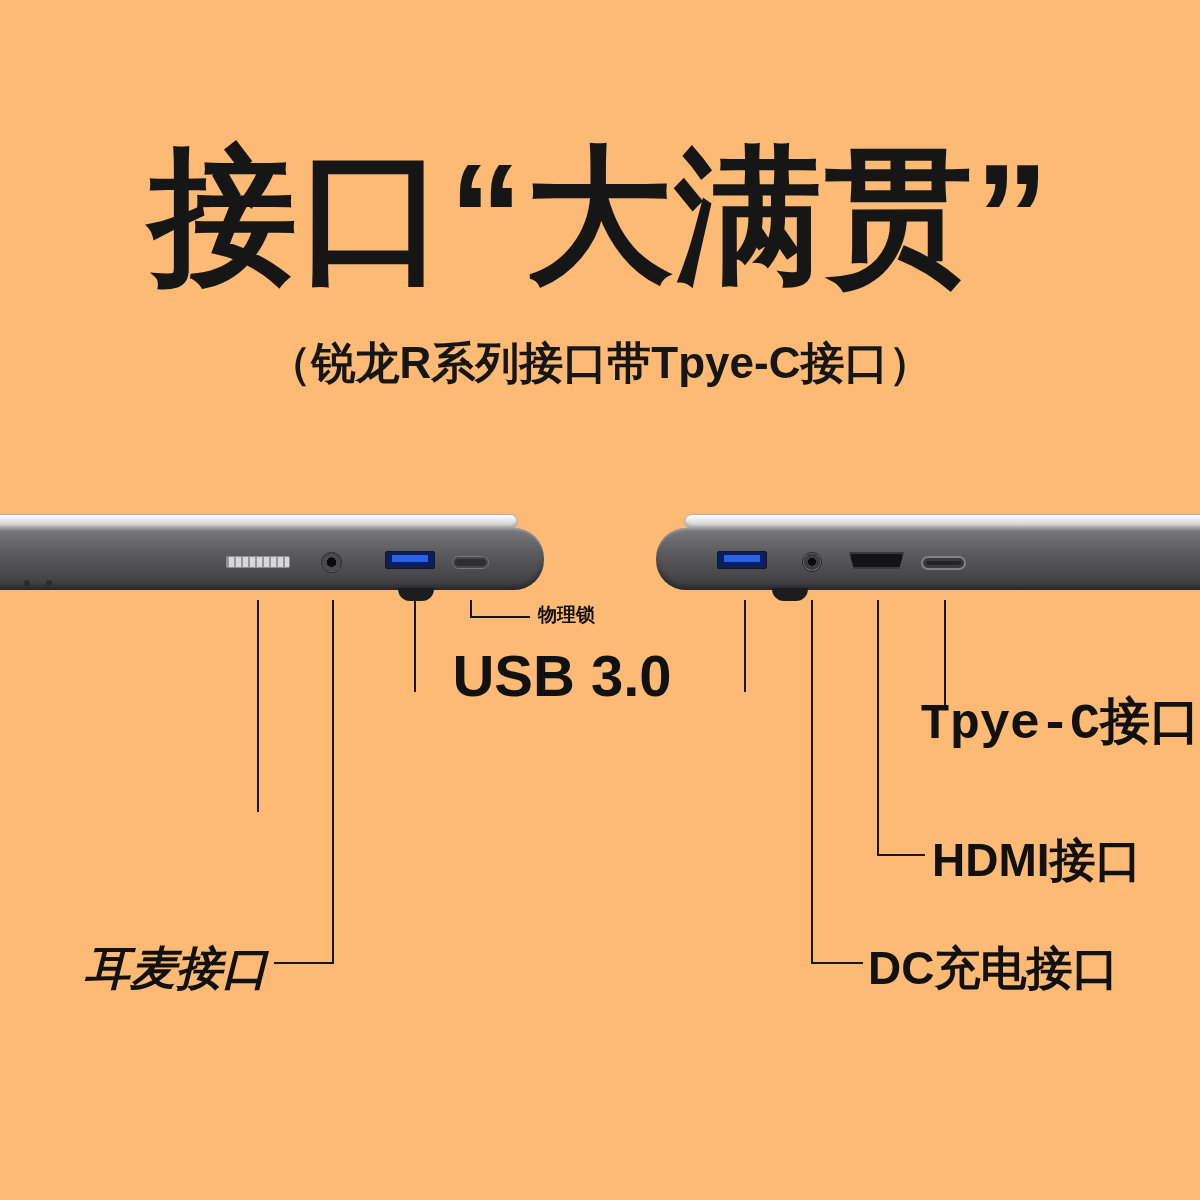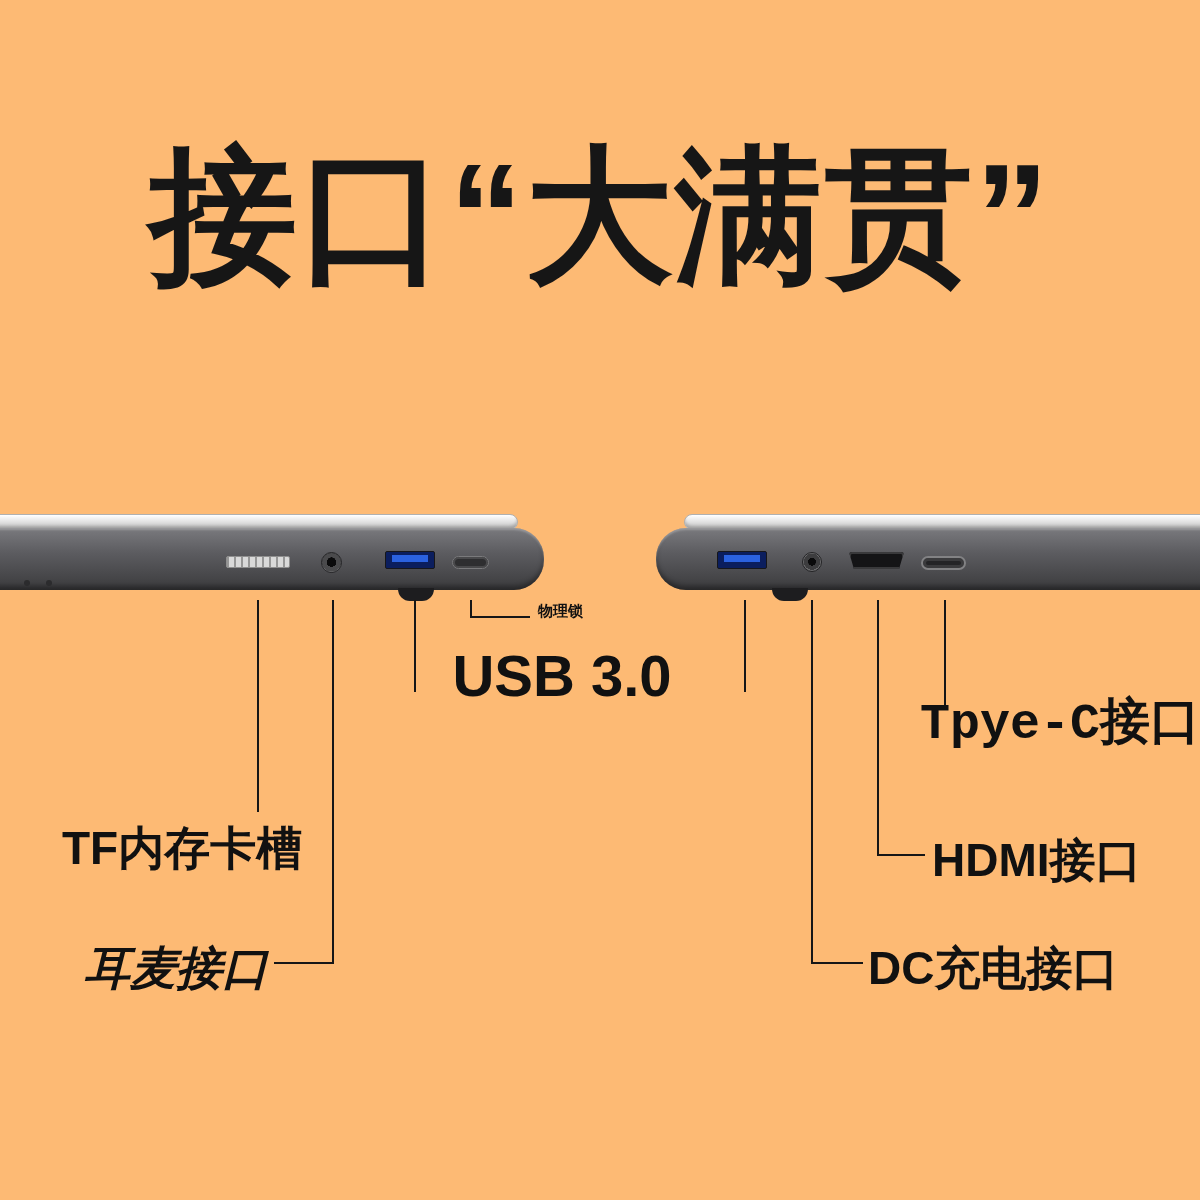--- a/index.html
+++ b/index.html
@@ -149,33 +149,34 @@
   .ln-dc-h    { left: 811px; top: 962px; width: 52px; height: 2px; }
 
   
   .lbl {
     position: absolute;
     font-weight: 700;
     color: #111111;
     white-space: nowrap;
   }
   .lbl-usb   { left: 416px; top: 642px; width: 292px; text-align: center; font-size: 58px; font-weight: 700; }
-  .lbl-lock  { left: 538px; top: 602px; font-size: 15px; font-weight: 800; }
+  .lbl-lock  { left: 538px; top: 602px; font-size: 19px; font-weight: 800; }
   .lbl-typec { left: 920px; top: 688px; font-size: 50px; font-family: Liberation Mono, monospace; }
   .lbl-hdmi  { left: 932px; top: 830px; font-size: 46px; }
   .lbl-dc    { left: 868px; top: 938px; font-size: 46px; }
   .lbl-tf    { left: 62px;  top: 818px; font-size: 46px; }
   .lbl-audio { left: 84px;  top: 938px; font-size: 46px; font-style: italic; }
 </style>
 </head>
 <body>
 
 <div class="canvas">
 
   <div class="title">接口“大满贯”</div>
+  <div class="subtitle">（锐龙R系列接口带Tpye-C接口）</div>
 
   <div>
     <div class="lid lid-left"></div>
     <div class="base base-left"></div>
     <div class="screw screw-1"></div>
     <div class="screw screw-2"></div>
     <div class="port port-tf"></div>
     <div class="port port-audio"></div>
     <div class="port port-usb usb-left"></div>
     <div class="port port-lock"></div>
@@ -203,16 +204,15 @@
   <div class="ln ln-hdmi-v"></div>
   <div class="ln ln-hdmi-h"></div>
   <div class="ln ln-dc-v"></div>
   <div class="ln ln-dc-h"></div>
 
   <div class="lbl lbl-usb">USB 3.0</div>
   <div class="lbl lbl-lock">物理锁</div>
   <div class="lbl lbl-typec">Tpye-C接口</div>
   <div class="lbl lbl-hdmi">HDMI接口</div>
   <div class="lbl lbl-dc">DC充电接口</div>
-  <div class="lbl lbl-tf">TF内存卡槽</div>
   <div class="lbl lbl-audio">耳麦接口</div>
 
 </div>
 
 </body></html>

